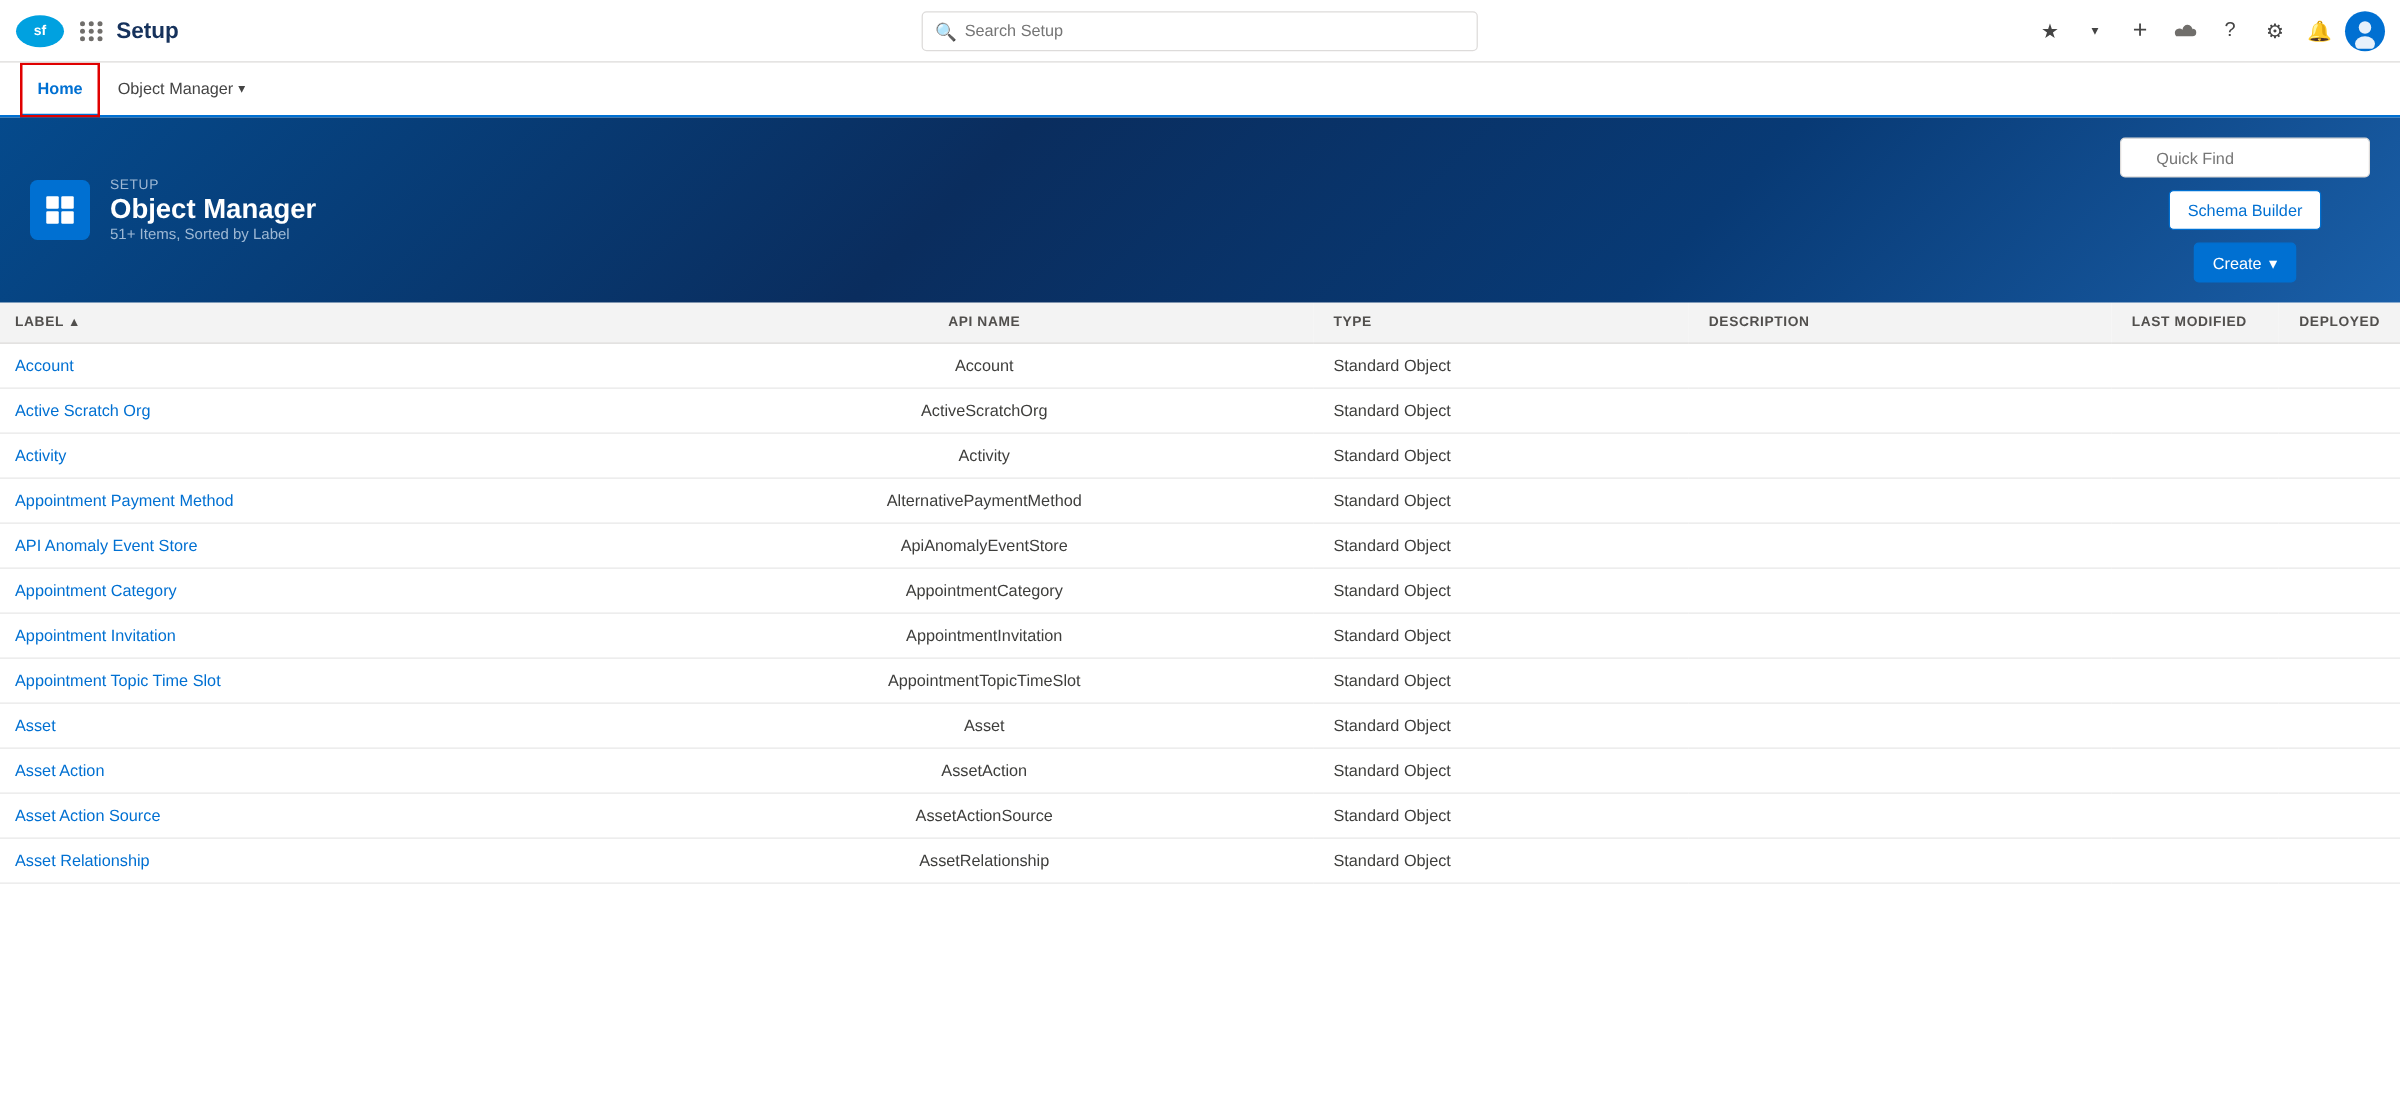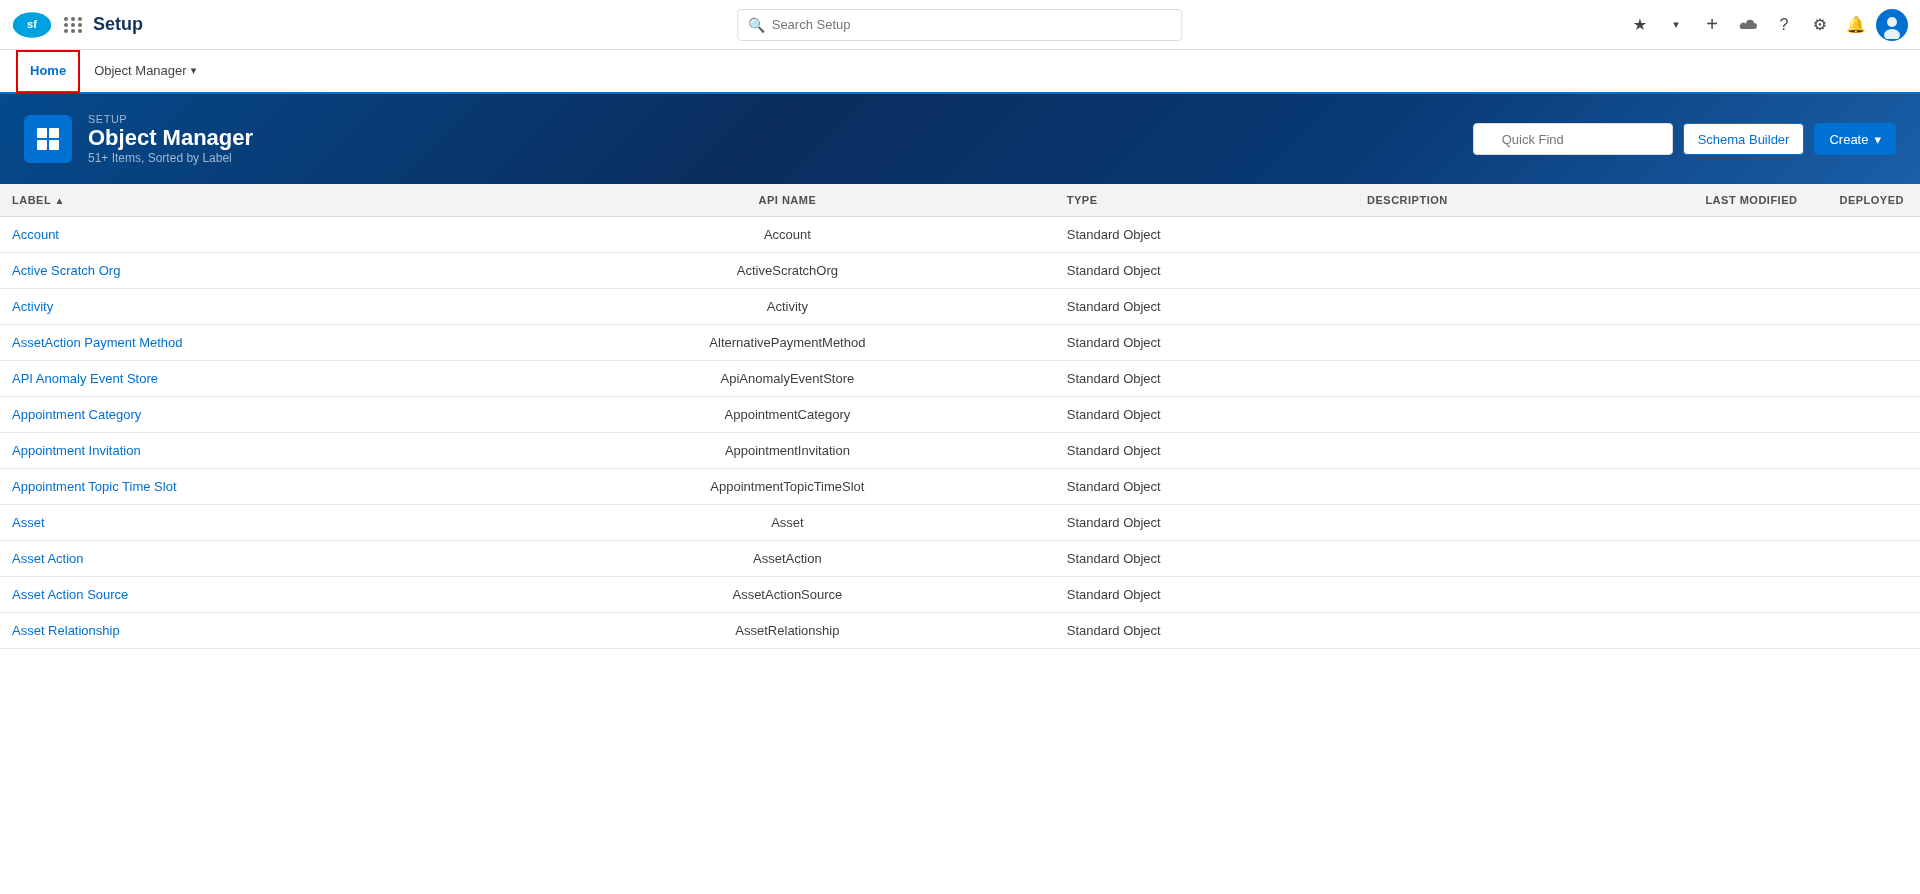--- a/index.html
+++ b/index.html
@@ -158,20 +158,21 @@
       color: #fff;
     }
     .header-titles .subtitle {
       font-size: 12px;
       color: #9eb8d4;
     }
     .header-right {
       display: flex;
       align-items: center;
       gap: 10px;
+      flex-direction: column;
     }
     .quick-find-input {
       height: 32px;
       padding: 0 10px 0 28px;
       border: 1px solid #dddbda;
       border-radius: 4px;
       font-size: 13px;
       width: 200px;
       background: #fff;
       outline: none;
@@ -402,21 +403,21 @@
       <a class="link-cell">Activity</a>
     </td>
     <td class="col-api">Activity</td>
     <td class="col-type">Standard Object</td>
     <td class="col-desc"></td>
     <td class="col-mod"></td>
     <td class="col-dep"></td>
   </tr>
         <tr>
     <td class="col-label">
-      <a class="link-cell">AssetAction Payment Method</a>
+      <a class="link-cell">Appointment Payment Method</a>
     </td>
     <td class="col-api">AlternativePaymentMethod</td>
     <td class="col-type">Standard Object</td>
     <td class="col-desc"></td>
     <td class="col-mod"></td>
     <td class="col-dep"></td>
   </tr>
         <tr>
     <td class="col-label">
       <a class="link-cell">API Anomaly Event Store</a>

